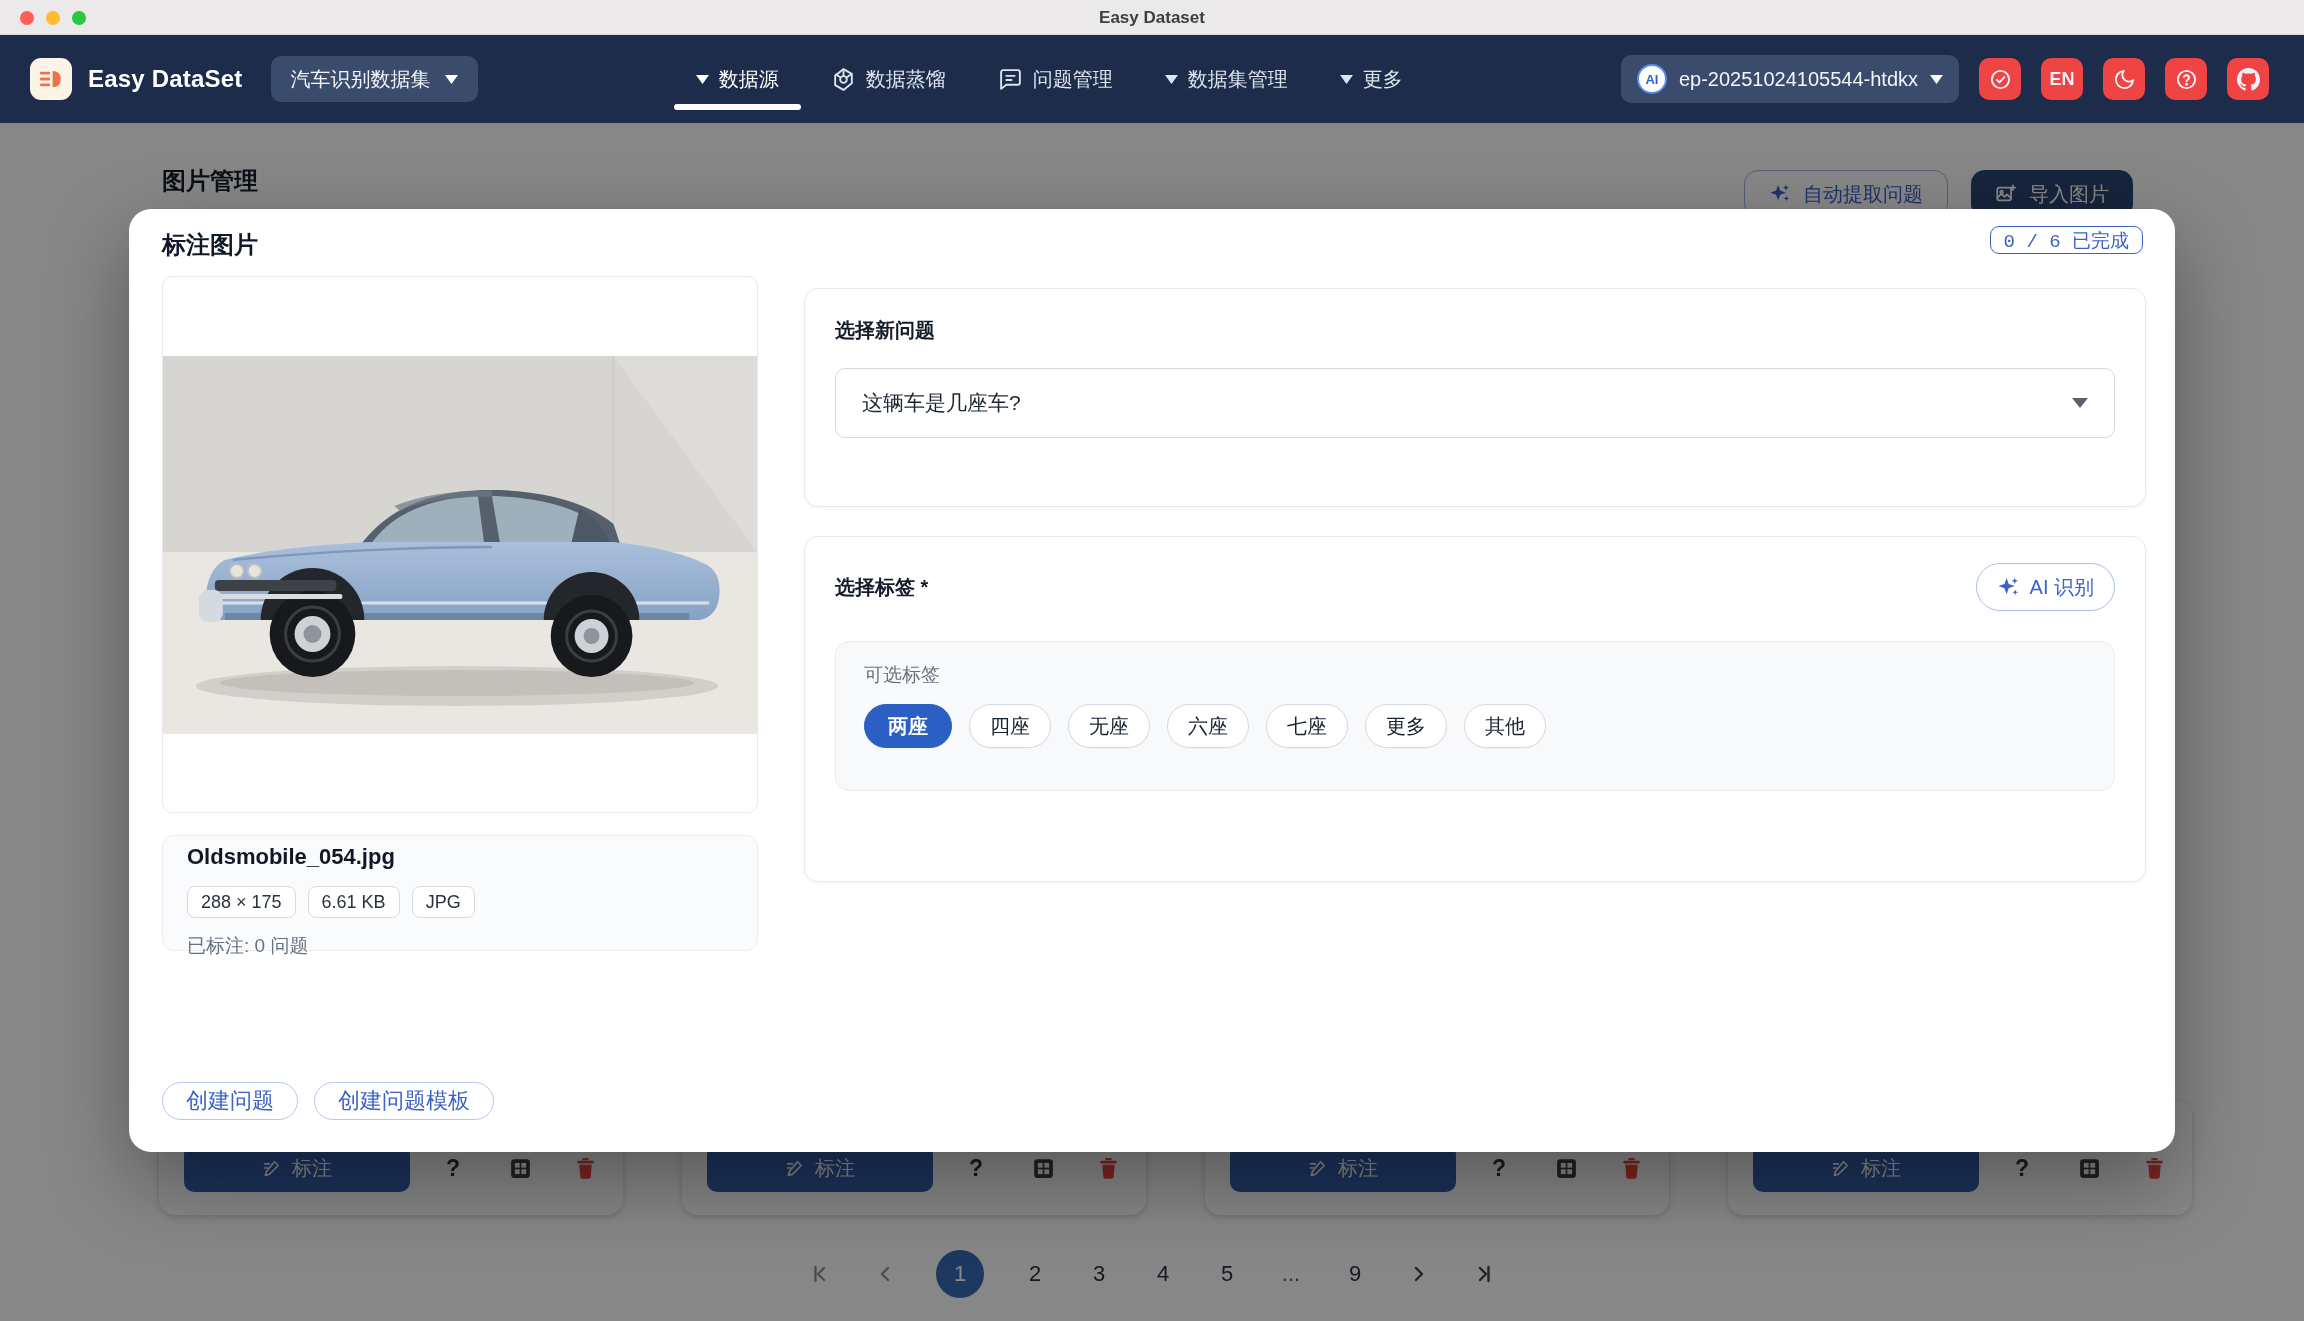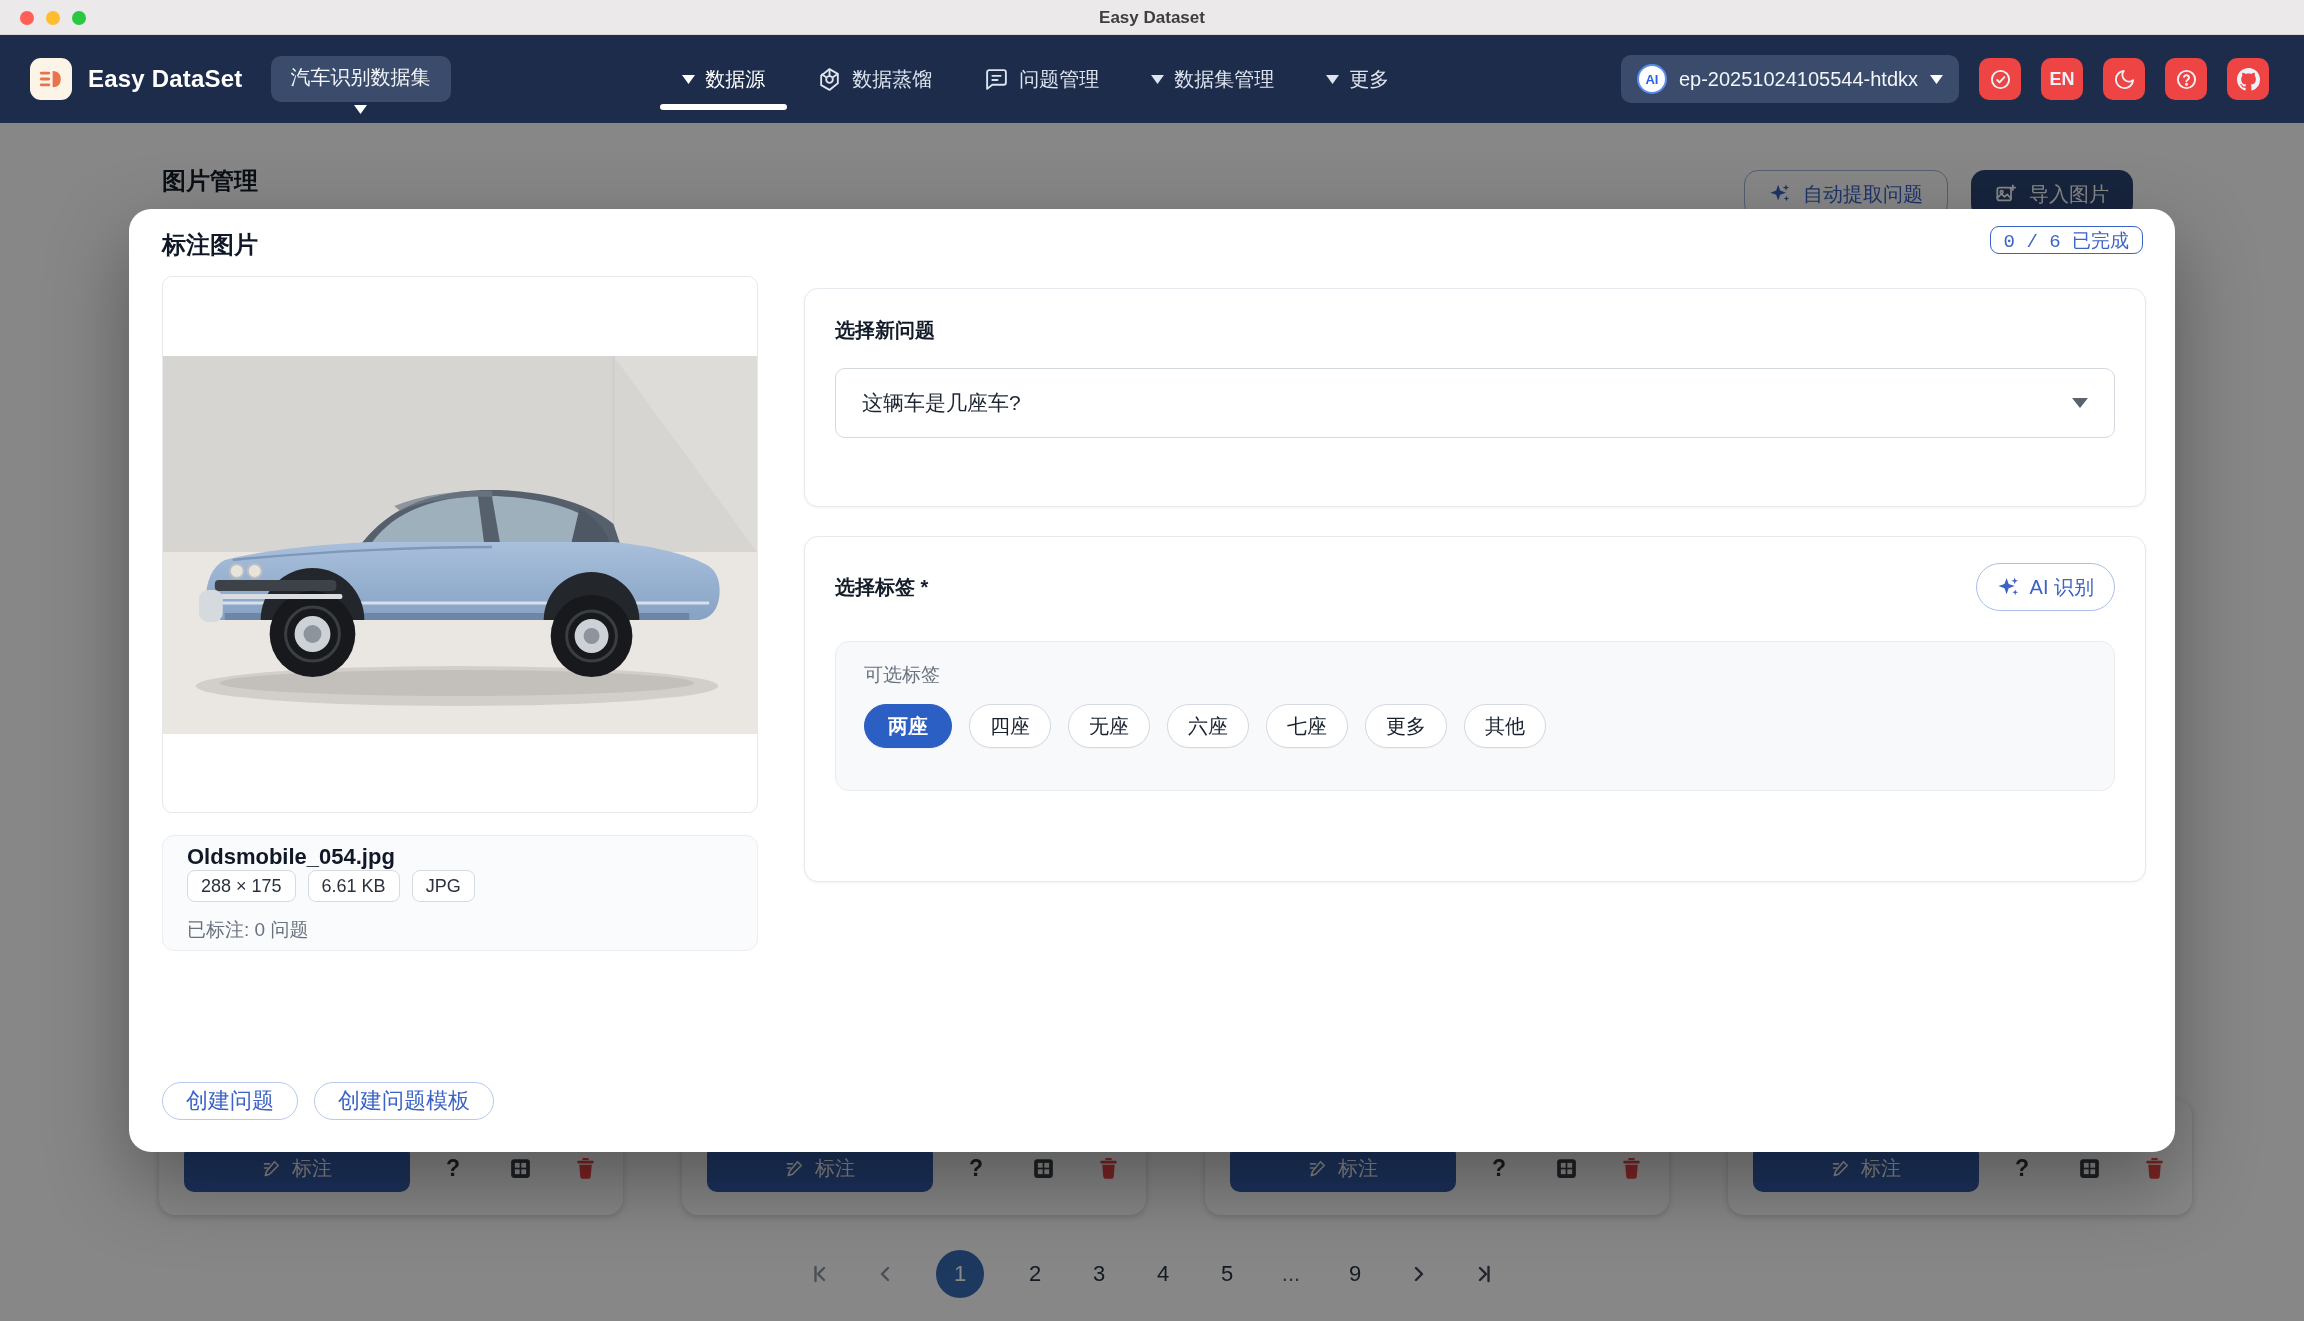--- a/index.html
+++ b/index.html
@@ -14,21 +14,21 @@
   .lights { position:absolute; left:20px; top:0; height:35px; display:flex; align-items:center; gap:12px; }
   .light { width:14px; height:14px; border-radius:50%; }
   .light.red { background:#ff5f57; } .light.yellow { background:#febc2e; } .light.green { background:#28c840; }
 
   
   .navbar { position:relative; height:88px; background:#1d2c4a; display:flex; align-items:center;
             padding:0 35px 0 30px; color:#fff; }
   .logo { width:42px; height:42px; border-radius:11px; background:#fdf4e8; display:flex; align-items:center; justify-content:center; flex:0 0 auto; }
   .brand { margin-left:16px; font-size:24px; font-weight:700; letter-spacing:.2px; white-space:nowrap; }
   .pill { background:#3a4b6b; border-radius:10px; display:flex; align-items:center; color:#f2f5fa; cursor:pointer; }
-  .project-pill { margin-left:28px; height:46px; padding:8px 20px; gap:14px; font-size:20px; white-space:nowrap;flex-direction:column; }
+  .project-pill { margin-left:28px; height:46px; padding:16px 20px; gap:14px; font-size:20px; white-space:nowrap; }
   .caret { width:13px; height:9px; flex:0 0 auto; }
   .nav-center { flex:1; display:flex; justify-content:center; align-items:center; gap:48px; height:100%; }
   .nav-item { position:relative; height:100%; display:flex; align-items:center; gap:10px;
               font-size:20px; color:#dde4ef; cursor:pointer; padding:0 2px; white-space:nowrap; }
   .nav-item svg.glyph { width:25px; height:25px; }
   .active-underline { position:absolute; left:-20px; right:-20px; bottom:13px; height:6px; border-radius:3px; background:#fff; }
   .nav-item.active { color:#fff; }
   .nav-right { display:flex; align-items:center; gap:20px; }
   .model-pill { height:48px; padding:16px 16px; gap:12px; font-size:20px; white-space:nowrap; }
   .ai-badge { width:30px; height:30px; border-radius:50%; background:#fff; border:2px solid #5a8cf0;
@@ -75,21 +75,21 @@
   .progress-badge { position:absolute; right:32px; top:17px; height:28px; line-height:30px; padding:0 13px;
                     border:1.5px solid #3b62c6; border-radius:9px; color:#3b62c6; font-size:19px;font-family:Liberation Mono, monospace; }
 
   .left-col { position:absolute; left:33px; top:67px; width:596px; }
   .img-box { height:537px; border:1px solid #e6e8ec; border-radius:10px; background:#fff;
              display:flex; align-items:center; justify-content:center; overflow:hidden; }
   .photo { width:596px; height:378px; }
   .file-card { margin-top:22px; height:116px; background:#fafbfc; border:1px solid #ecedf0; border-radius:12px;
                padding:8px 24px; }
   .file-name { font-size:22px; font-weight:700; color:#101828; }
-  .badges { display:flex; gap:12px; }
+  .badges { margin-top:16px; display:flex; gap:12px; }
   .fbadge { height:32px; line-height:30px; padding:0 13px; border:1px solid #d6dae1; border-radius:8px;
             background:#fff; font-size:18px; color:#2a3240; }
   .file-note { margin-top:15px; font-size:19px; color:#68727f; }
 
   .right-col { position:absolute; left:675px; top:79px; width:1342px; }
   .card { border:1px solid #e7e9ee; border-radius:14px; background:#fff; box-shadow:0 1px 3px rgba(16,24,40,.05); }
   .q-card { height:219px; padding:28px 30px; }
   .sec-label { font-size:20px; font-weight:700; color:#131c29; }
   .select { margin-top:24px; height:70px; border:1px solid #d4d8df; border-radius:10px; padding:0 26px;
             display:flex; align-items:center; justify-content:space-between; font-size:21px; color:#1c2633; cursor:pointer; }

